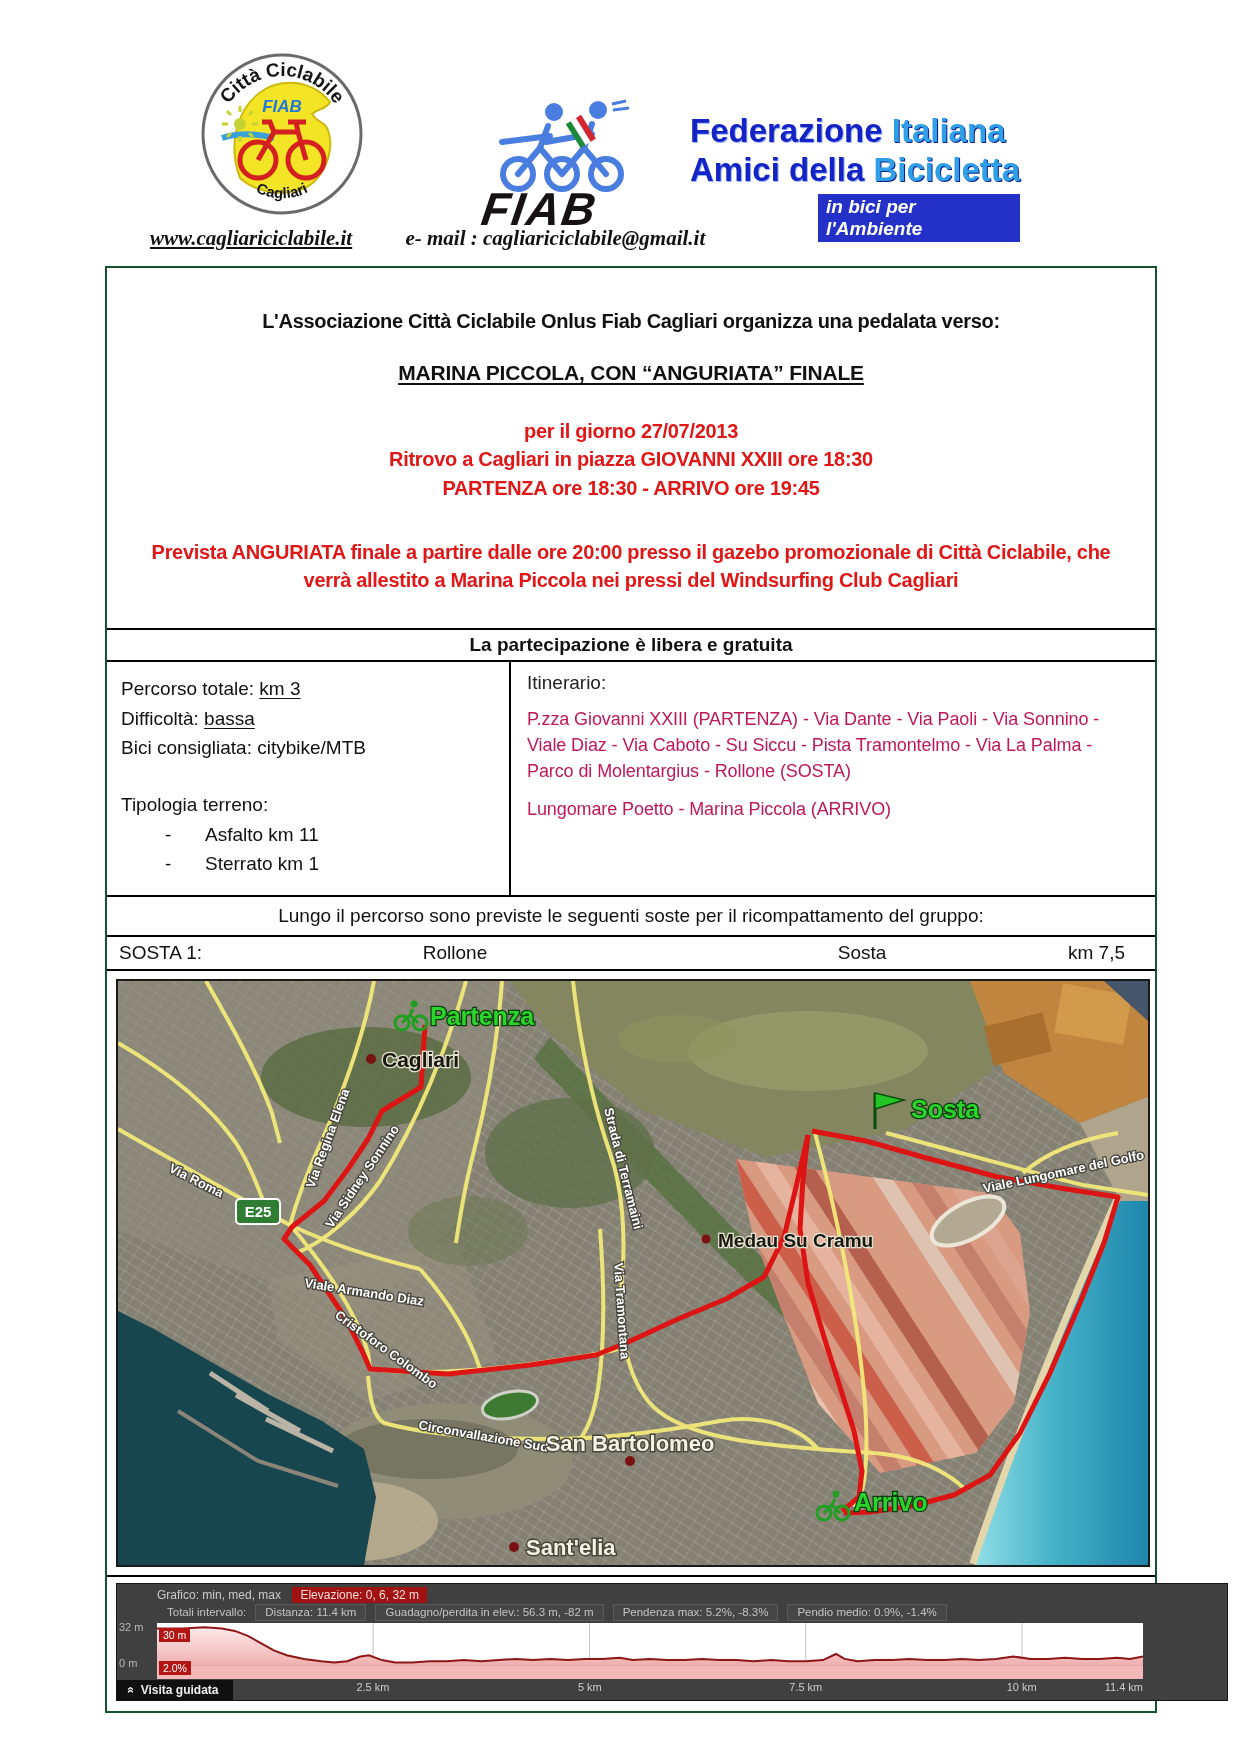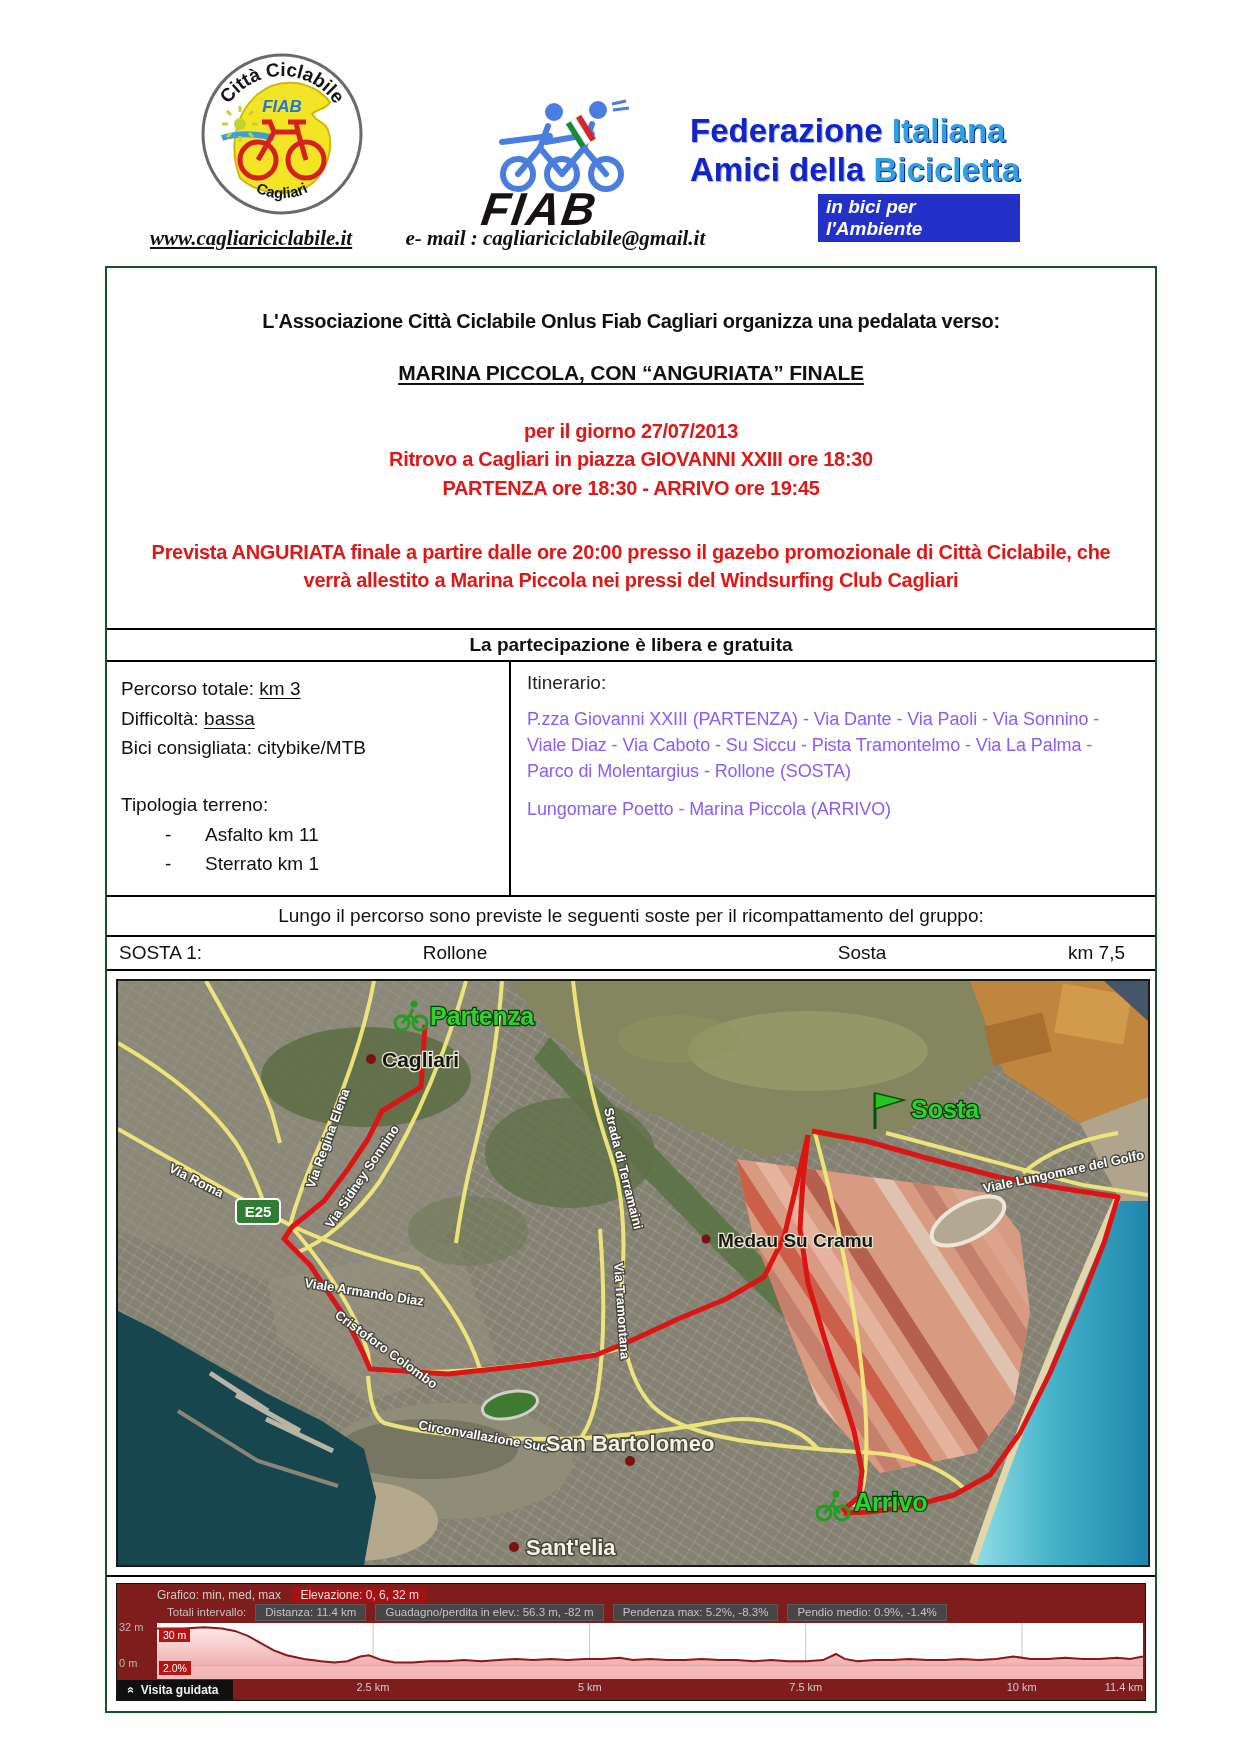--- a/index.html
+++ b/index.html
@@ -39,21 +39,21 @@
 
   .cols{display:flex;}
   .cell-left{width:404px;border-right:2px solid #000;box-sizing:border-box;
         padding:12px 8px 16px 14px;font-size:19px;line-height:1.55;}
   .cell-left .u{text-decoration:underline;text-underline-offset:3px;}
   .cell-left .blank{height:28px;}
   .cell-left .li{padding-left:44px;}
   .cell-left .li .dash{display:inline-block;width:40px;}
   .cell-right{flex:1;padding:10px 24px 16px 16px;}
   .cell-right .itin-label{font-size:19px;color:#222;}
-  .cell-right p{margin:12px 0 0 0;font-size:18px;line-height:1.45;color:#8b5cf6;letter-spacing:-0.1px;}
+  .cell-right p{margin:12px 0 0 0;font-size:18px;line-height:1.45;color:#be185d;letter-spacing:-0.1px;}
 
   .stops-intro{text-align:center;font-size:19px;padding:8px 0;}
   .sosta-row{position:relative;height:34px;font-size:19px;}
   .sosta-row span{position:absolute;top:5px;}
   .sosta-label{left:12px;}
   .sosta-place{left:253px;width:190px;text-align:center;}
   .sosta-tipo{left:660px;width:190px;text-align:center;}
   .sosta-km{right:30px;}
 
   
@@ -66,21 +66,21 @@
   .map-frame svg{position:absolute;left:0;top:0;}
   .map-frame text{font-family:"Liberation Sans",sans-serif;}
   .roadlabel{font-size:13px;fill:#ffffff;stroke:#45443c;stroke-width:2.6px;paint-order:stroke;font-weight:bold;}
   .place{fill:#17170f;stroke:#e6e2d2;stroke-width:2.6px;paint-order:stroke;font-weight:bold;}
   .place-light{fill:#f4f1e6;stroke:#474438;stroke-width:2.8px;paint-order:stroke;font-weight:bold;}
   .gmarker{fill:#2bd42b;stroke:#0a3d0a;stroke-width:2.6px;paint-order:stroke;font-weight:bold;font-size:25px;}
   .bike{fill:none;stroke:#1f9e1f;stroke-width:3px;}
 
   
   .elev-row{padding:6px 9px 10px 9px;}
-  .elev{position:relative;width:1030px;height:118px;background:#7f1d1d;border:1px solid #141414;box-sizing:border-box;}
+  .elev{position:relative;width:1112px;height:118px;background:#404040;border:1px solid #141414;box-sizing:border-box;}
   .elev-h1{padding:4px 0 1px 40px;font-size:12px;color:#cbcbcb;}
   .elev-hl{background:#a11212;color:#f5dada;padding:1px 8px;margin-left:8px;}
   .elev-h2{margin:1px 0 2px 50px;font-size:11.5px;color:#c3c3c3;display:flex;gap:9px;align-items:center;}
   .elev-h2 .stat{border:1px solid #5a5a5a;background:#464646;padding:0 9px;line-height:15px;}
   .elev-body{display:flex;}
   .elev-yaxis{width:40px;position:relative;font-size:11px;color:#b8b8b8;}
   .elev-yaxis .ymax{position:absolute;top:-2px;left:2px;}
   .elev-yaxis .ymin{position:absolute;top:34px;left:2px;}
   .elev-plot{position:relative;width:986px;height:56px;}
   .elev-plot svg{position:absolute;inset:0;}

